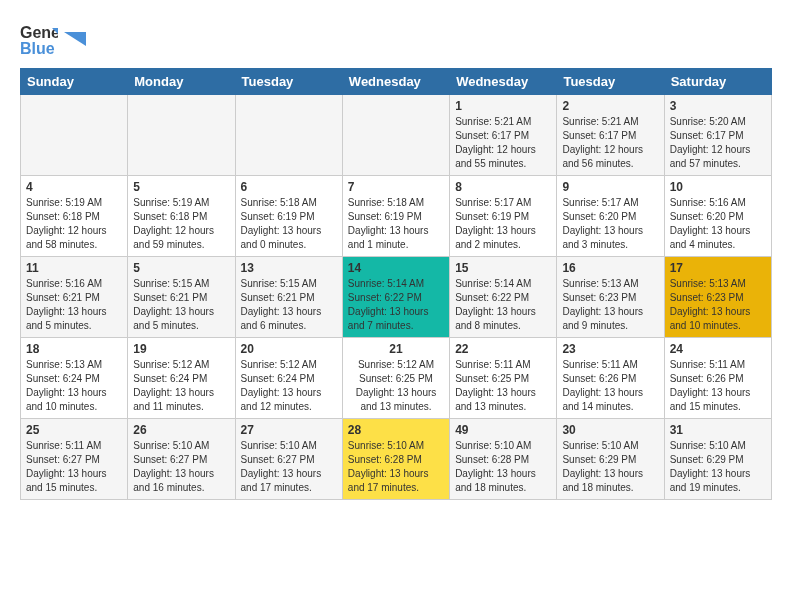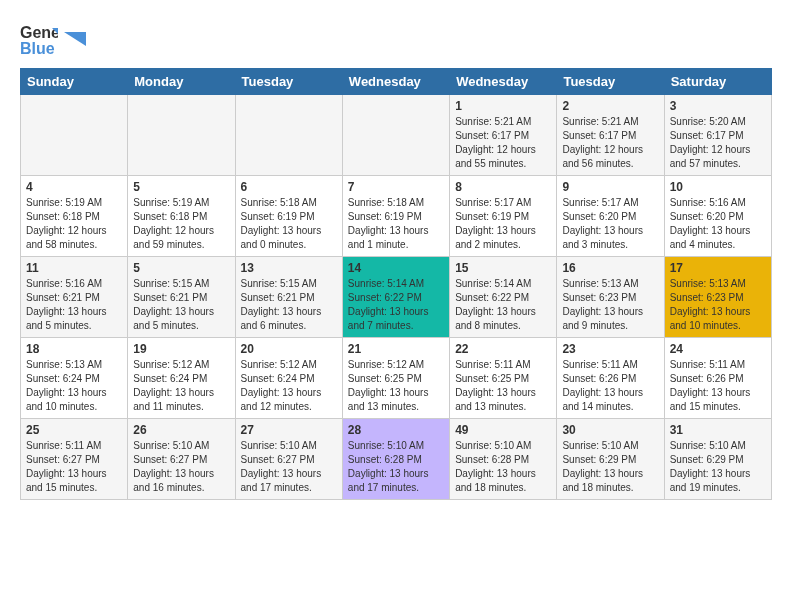--- a/index.html
+++ b/index.html
@@ -261,21 +261,21 @@
 Daylight: 13 hours
 and 11 minutes.</div>
         </td>
         <td style="background-color: rgb(255, 255, 255); margin-top: 39px;">
           <span class="day-number">20</span>
           <div class="day-info" style="white-space: pre-line;">Sunrise: 5:12 AM
 Sunset: 6:24 PM
 Daylight: 13 hours
 and 12 minutes.</div>
         </td>
-        <td style="background-color: rgb(255, 255, 255);">
+        <td style="background-color: rgb(255, 255, 255); text-align: center;">
           <span class="day-number">21</span>
           <div class="day-info" style="white-space: pre-line;">Sunrise: 5:12 AM
 Sunset: 6:25 PM
 Daylight: 13 hours
 and 13 minutes.</div>
         </td>
         <td style="background-color: rgb(255, 255, 255);">
           <span class="day-number">22</span>
           <div class="day-info" style="white-space: pre-line;">Sunrise: 5:11 AM
 Sunset: 6:25 PM
@@ -312,21 +312,21 @@
 Daylight: 13 hours
 and 16 minutes.</div>
         </td>
         <td style="background-color: rgb(245, 245, 245);">
           <span class="day-number">27</span>
           <div class="day-info" style="white-space: pre-line;">Sunrise: 5:10 AM
 Sunset: 6:27 PM
 Daylight: 13 hours
 and 17 minutes.</div>
         </td>
-        <td style="background-color: #c4b5fd;">
+        <td style="background-color: #fde047;">
           <span class="day-number">28</span>
           <div class="day-info" style="white-space: pre-line;">Sunrise: 5:10 AM
 Sunset: 6:28 PM
 Daylight: 13 hours
 and 17 minutes.</div>
         </td>
         <td style="background-color: rgb(245, 245, 245);">
           <span class="day-number">49</span>
           <div class="day-info" style="white-space: pre-line;">Sunrise: 5:10 AM
 Sunset: 6:28 PM

